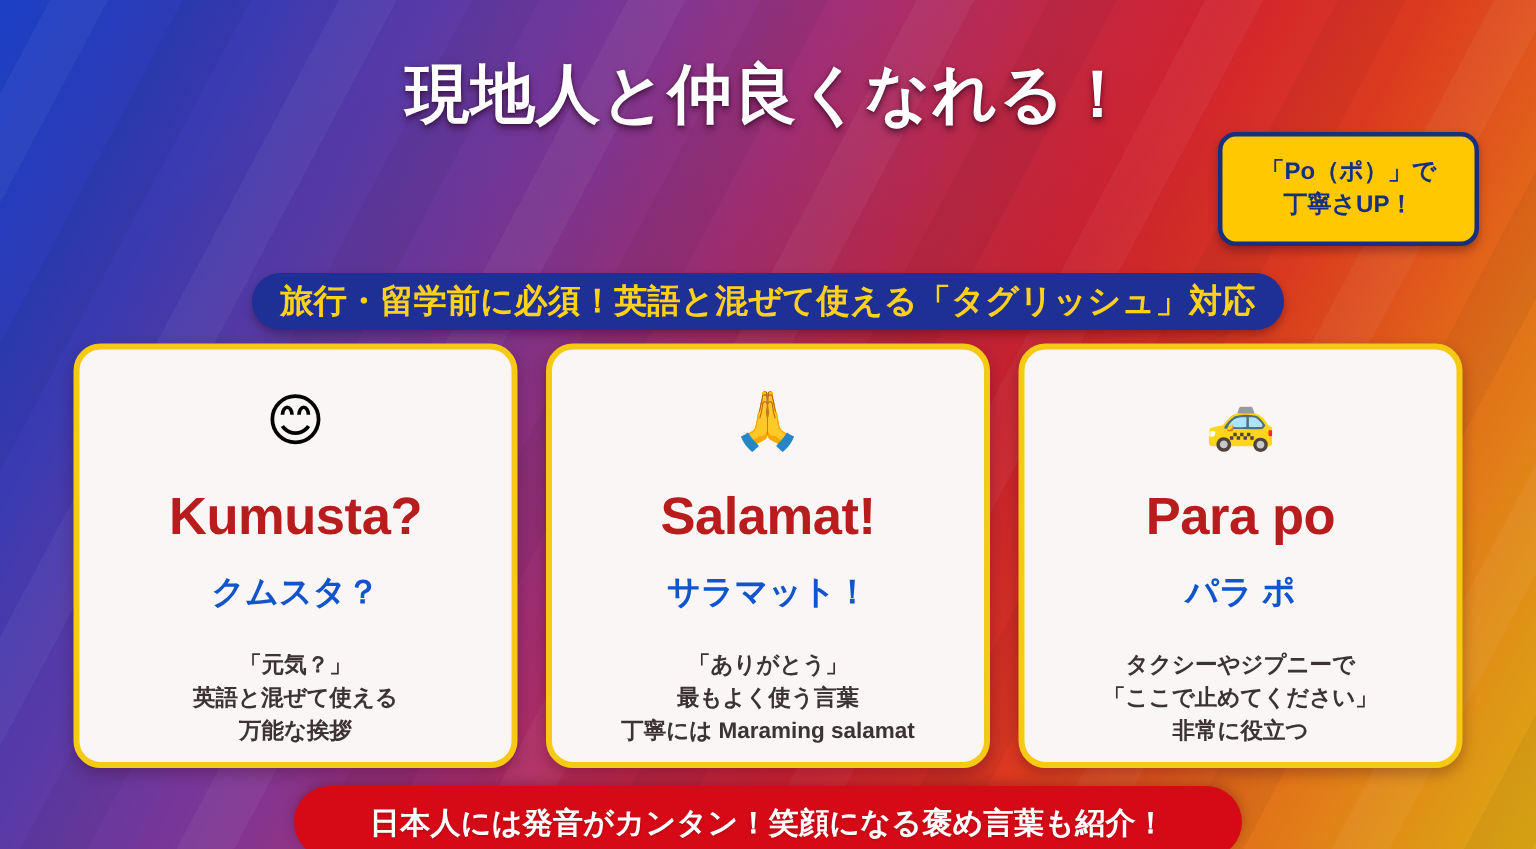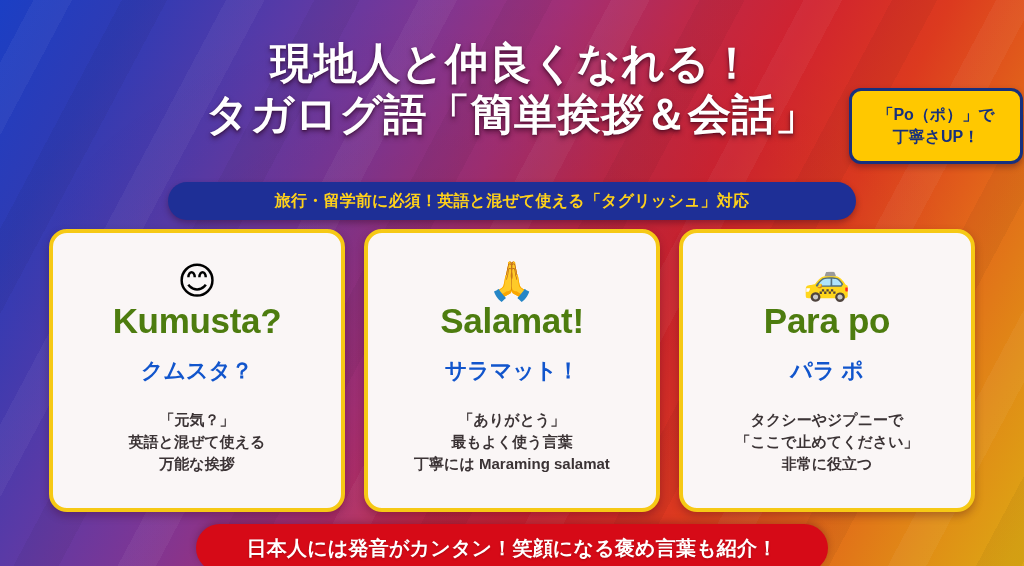--- a/index.html
+++ b/index.html
@@ -93,21 +93,20 @@
     height: 70px;
     background: #FFC800;
     border: 3px solid #16307e;
     border-radius: 12px;
     box-shadow: 0 3px 6px rgba(40,0,25,0.35);
     display: flex;
     flex-direction: column;
     align-items: center;
     justify-content: center;
     gap: 2px;
-    margin-left: 37px;
   }
   .badge-line {
     font-size: 16px;
     font-weight: 700;
     color: #16307e;
     line-height: 1.25;
     white-space: nowrap;
   }
 
   
@@ -118,21 +117,21 @@
     width: 688px;
     height: 38px;
     background: #1e2f96;
     border-radius: 19px;
     box-shadow: 0 3px 6px rgba(40,0,25,0.35);
     display: flex;
     align-items: center;
     justify-content: center;
   }
   .subtitle-text {
-    font-size: 16px;
+    font-size: 22px;
     font-weight: 700;
     color: #FFD11A;
     letter-spacing: 0.2px;
     white-space: nowrap;
   }
 
   
   .cards {
     position: absolute;
     top: 229px;
@@ -157,23 +156,24 @@
   }
   .card-emoji {
     font-size: 38px;
     line-height: 1;
     height: 44px;
     display: flex;
     align-items: center;
     justify-content: center;
   }
   .card-word {
+    margin-top: 24px;
     font-size: 35px;
     font-weight: 800;
-    color: #4d7c0f;
+    color: #b91c1c;
     line-height: 1.05;
     letter-spacing: -0.3px;
     white-space: nowrap;
   }
   .card-kana {
     margin-top: 16px;
     font-size: 22px;
     font-weight: 700;
     color: #1155CC;
     white-space: nowrap;
@@ -212,21 +212,20 @@
     text-shadow: 0 1px 2px rgba(90,0,0,0.35);
   }
 </style>
 </head>
 <body>
 
 <div id="poster">
 
   <div class="title-block layer">
     <div class="title-line">現地人と仲良くなれる！</div>
-    <div class="title-line">タガログ語「簡単挨拶＆会話」</div>
   </div>
 
   <div class="badge layer">
     <div class="badge-line">「Po（ポ）」で</div>
     <div class="badge-line">丁寧さUP！</div>
   </div>
 
   <div class="subtitle-pill layer">
     <div class="subtitle-text">旅行・留学前に必須！英語と混ぜて使える「タグリッシュ」対応</div>
   </div>

